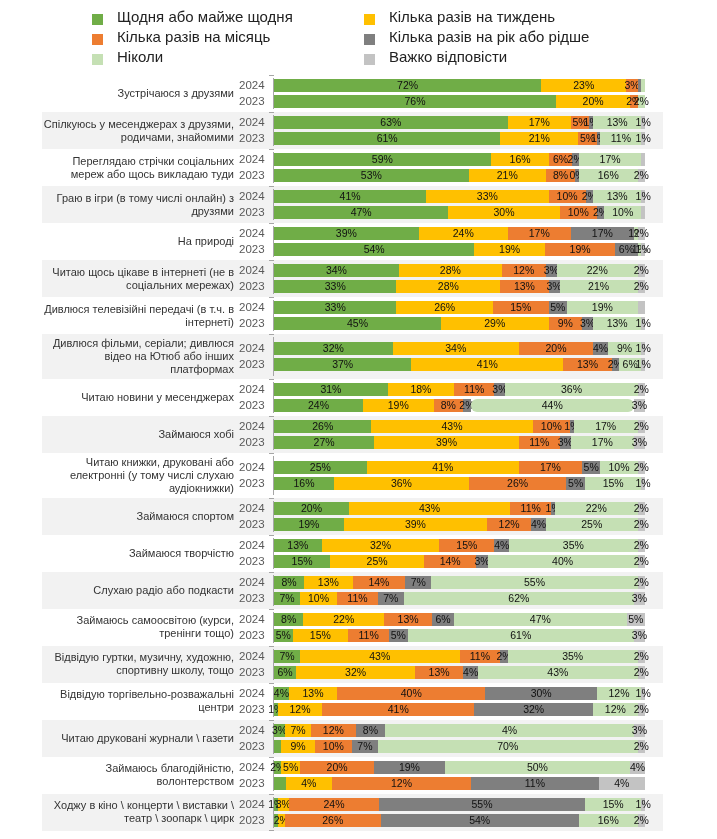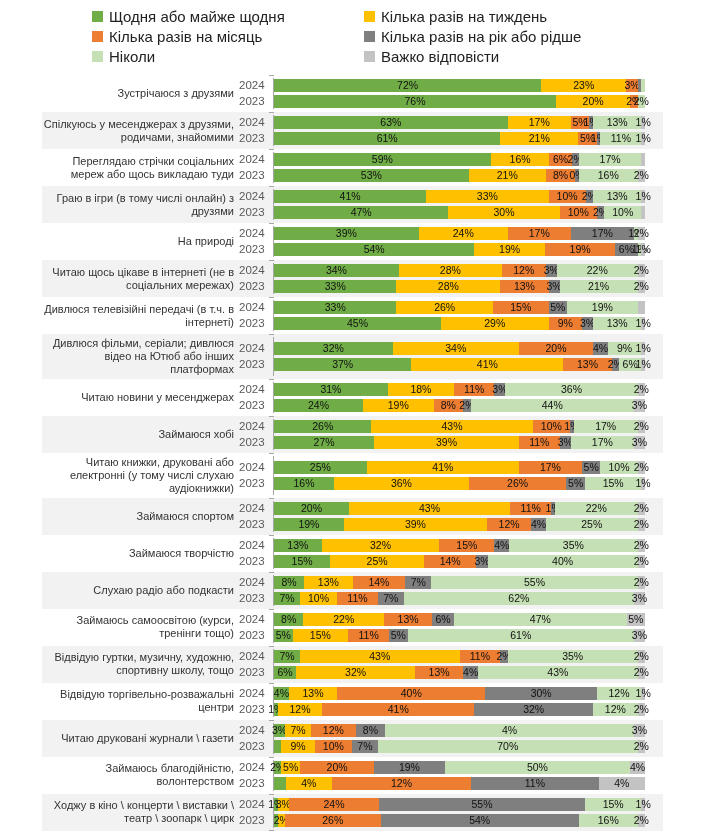--- a/index.html
+++ b/index.html
@@ -11,21 +11,21 @@
     color:#1a1a1a;
     background:#fff;
   }
   
   .legend{
     display:grid;
     grid-template-columns:272px 300px;
     row-gap:3px;
     padding:8px 0 8px 92px;
   }
-  .legend-item{display:flex;align-items:center;gap:6px;}
+  .legend-item{display:flex;align-items:flex-end;gap:14px;}
   .legend-swatch{width:11px;height:11px;flex:0 0 11px;}
   .legend-label{font-size:15px;color:#222;white-space:nowrap;}
   
   .rows{margin-top:2px;}
   .group{
     display:flex;
     align-items:center;
     margin:0 54px 0 42px;
     padding:3px 18px 3px 0;
     min-height:37px;
@@ -516,21 +516,21 @@
             </div>
             <div class="seg" style="flex: 19 0 0px; background: rgb(255, 192, 0);">
               <span class="lbl">19%</span>
             </div>
             <div class="seg" style="flex: 8 0 0px; background: rgb(237, 125, 49);">
               <span class="lbl">8%</span>
             </div>
             <div class="seg" style="flex: 2 0 0px; background: rgb(127, 127, 127);">
               <span class="lbl">2%</span>
             </div>
-            <div class="seg" style="flex: 44 0 0px; background: rgb(197, 224, 180);">
+            <div class="seg" style="flex: 44 0 0px; background: rgb(197, 224, 180); border-radius: 6px;">
               <span class="lbl">44%</span>
             </div>
             <div class="seg" style="flex: 3 0 0px; background: rgb(195, 195, 195);">
               <span class="lbl">3%</span>
             </div>
           </div>
         </div>
       </div>
       <div class="group shaded">
         <div class="cat">Займаюся хобі</div>

